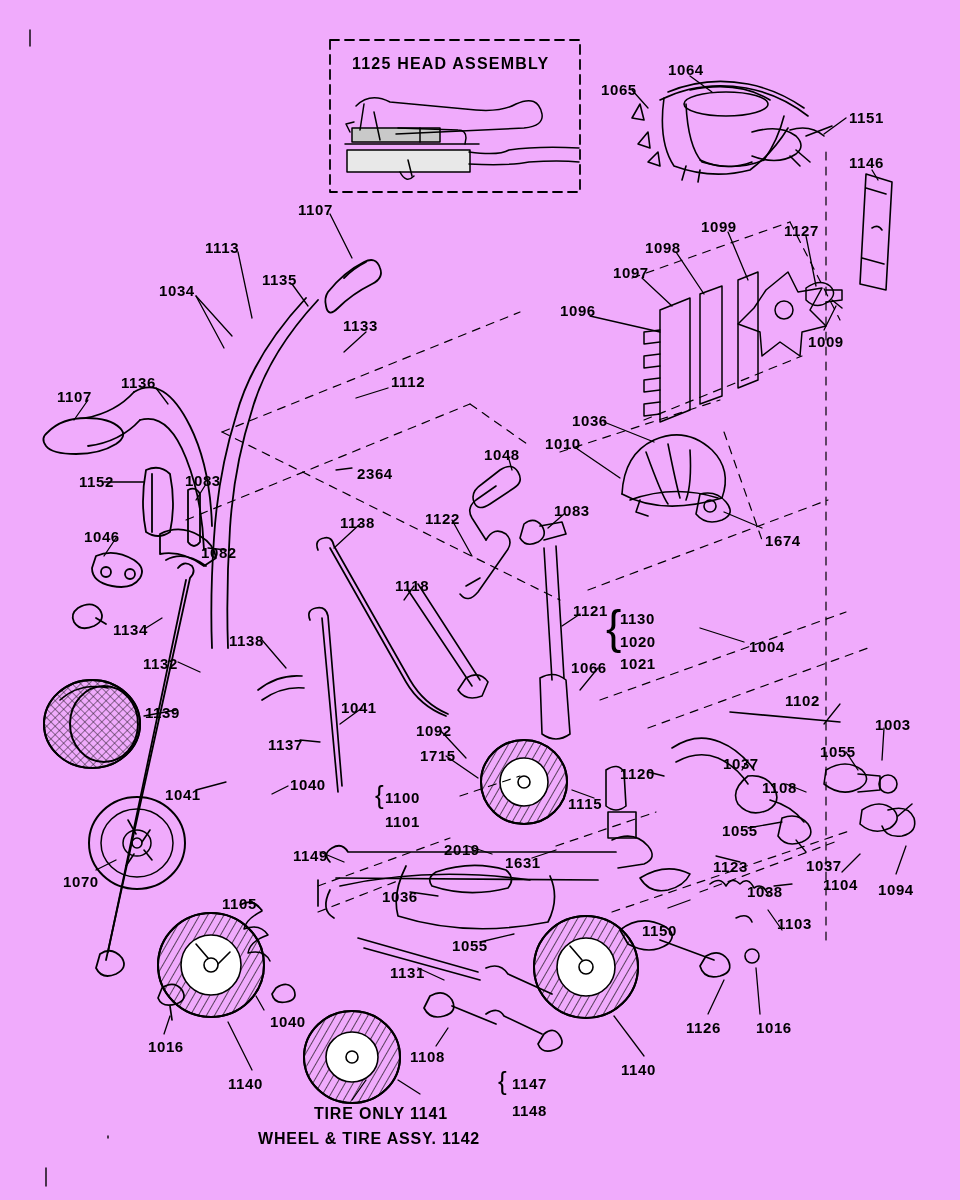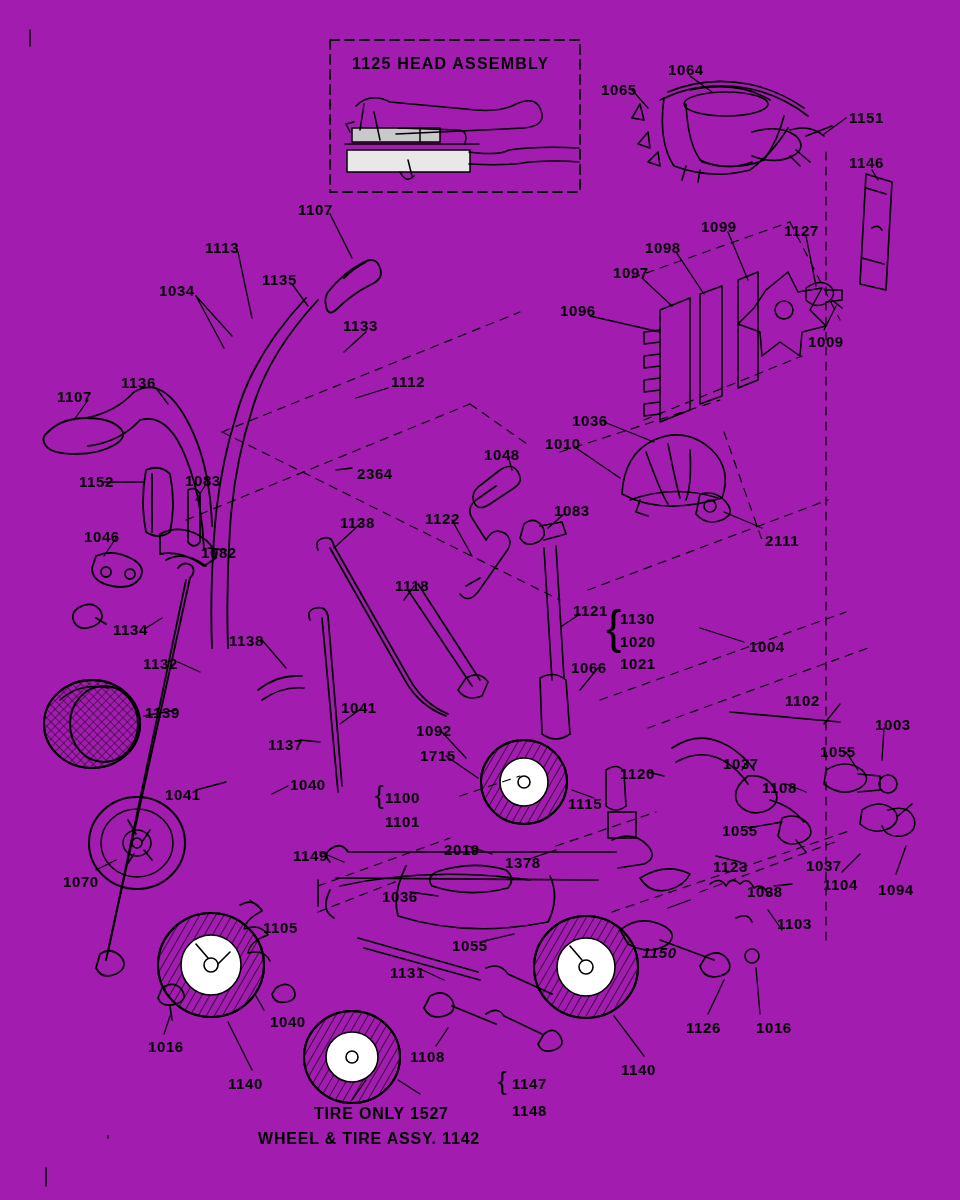--- a/index.html
+++ b/index.html
@@ -4,21 +4,21 @@
 <style>
   html, body {
     margin: 0;
     padding: 0;
     background: #ffffff;
   }
   #page {
     position: relative;
     width: 960px;
     height: 1200px;
-    background: #a21caf;
+    background: #f0abfc;
     font-family: "Liberation Sans", sans-serif;
     overflow: hidden;
   }
   svg.art {
     position: absolute;
     left: 0;
     top: 0;
     width: 960px;
     height: 1200px;
   }
@@ -426,21 +426,21 @@
       <g stroke-width="1.4">
         <path d="M30 30 L30 46"></path>
         <path d="M46 1168 L46 1186"></path>
         <path d="M108 1136 l0 2"></path>
       </g>
     </g>
   </svg>
 
   <div class="inset-title" style="left:352px; top:55px;">1125 HEAD ASSEMBLY</div>
 
-  <div class="bottom-label" style="left:314px; top:1105px;">TIRE ONLY  1527</div>
+  <div class="bottom-label" style="left:314px; top:1105px;">TIRE ONLY  1141</div>
   <div class="bottom-label" style="left:258px; top:1130px;">WHEEL &amp; TIRE ASSY. 1142</div>
 
   <div class="brace" style="left:375px; top:782px;">{</div>
   <div class="brace" style="left:498px; top:1068px;">{</div>
   <div class="brace" style="left:606px; top:604px; font-size:46px;">{</div>
 
   <div id="callouts">
       <div class="callout" style="left: 298px; top: 202px;">1107</div>
       <div class="callout" style="left: 205px; top: 240px;">1113</div>
       <div class="callout" style="left: 262px; top: 272px;">1135</div>
@@ -476,31 +476,31 @@
       <div class="callout" style="left: 620px; top: 766px;">1120</div>
       <div class="callout" style="left: 416px; top: 723px;">1092</div>
       <div class="callout" style="left: 420px; top: 748px;">1715</div>
       <div class="callout" style="left: 568px; top: 796px;">1115</div>
       <div class="callout" style="left: 722px; top: 823px;">1055</div>
       <div class="callout" style="left: 806px; top: 858px;">1037</div>
       <div class="callout" style="left: 713px; top: 859px;">1123</div>
       <div class="callout" style="left: 747px; top: 884px;">1038</div>
       <div class="callout" style="left: 823px; top: 877px;">1104</div>
       <div class="callout" style="left: 878px; top: 882px;">1094</div>
-      <div class="callout" style="left: 642px; top: 945px; font-style: italic;">1150</div>
+      <div class="callout" style="left: 642px; top: 923px;">1150</div>
       <div class="callout" style="left: 757px; top: 916px; margin-left: 20px;">1103</div>
       <div class="callout" style="left: 385px; top: 790px;">1100</div>
       <div class="callout" style="left: 385px; top: 814px;">1101</div>
       <div class="callout" style="left: 444px; top: 842px;">2019</div>
-      <div class="callout" style="left: 505px; top: 855px;">1378</div>
+      <div class="callout" style="left: 505px; top: 855px;">1631</div>
       <div class="callout" style="left: 293px; top: 848px;">1149</div>
       <div class="callout" style="left: 382px; top: 889px;">1036</div>
       <div class="callout" style="left: 452px; top: 938px;">1055</div>
       <div class="callout" style="left: 390px; top: 965px;">1131</div>
-      <div class="callout" style="left: 222px; top: 920px; margin-left: 41px;">1105</div>
+      <div class="callout" style="left: 222px; top: 896px;">1105</div>
       <div class="callout" style="left: 270px; top: 1014px;">1040</div>
       <div class="callout" style="left: 148px; top: 1039px;">1016</div>
       <div class="callout" style="left: 228px; top: 1076px;">1140</div>
       <div class="callout" style="left: 410px; top: 1049px;">1108</div>
       <div class="callout" style="left: 512px; top: 1076px;">1147</div>
       <div class="callout" style="left: 512px; top: 1103px;">1148</div>
       <div class="callout" style="left: 621px; top: 1062px;">1140</div>
       <div class="callout" style="left: 686px; top: 1020px;">1126</div>
       <div class="callout" style="left: 756px; top: 1020px;">1016</div>
       <div class="callout" style="left: 63px; top: 874px;">1070</div>
@@ -514,16 +514,16 @@
       <div class="callout" style="left: 849px; top: 110px;">1151</div>
       <div class="callout" style="left: 849px; top: 155px;">1146</div>
       <div class="callout" style="left: 701px; top: 219px;">1099</div>
       <div class="callout" style="left: 784px; top: 223px; text-align: right;">1127</div>
       <div class="callout" style="left: 645px; top: 240px;">1098</div>
       <div class="callout" style="left: 613px; top: 265px;">1097</div>
       <div class="callout" style="left: 808px; top: 334px;">1009</div>
       <div class="callout" style="left: 560px; top: 303px; text-align: right;">1096</div>
       <div class="callout" style="left: 572px; top: 413px;">1036</div>
       <div class="callout" style="left: 545px; top: 436px;">1010</div>
-      <div class="callout" style="left: 765px; top: 533px;">2111</div>
+      <div class="callout" style="left: 765px; top: 533px;">1674</div>
     </div>
 
 </div>
 
 </body></html>

